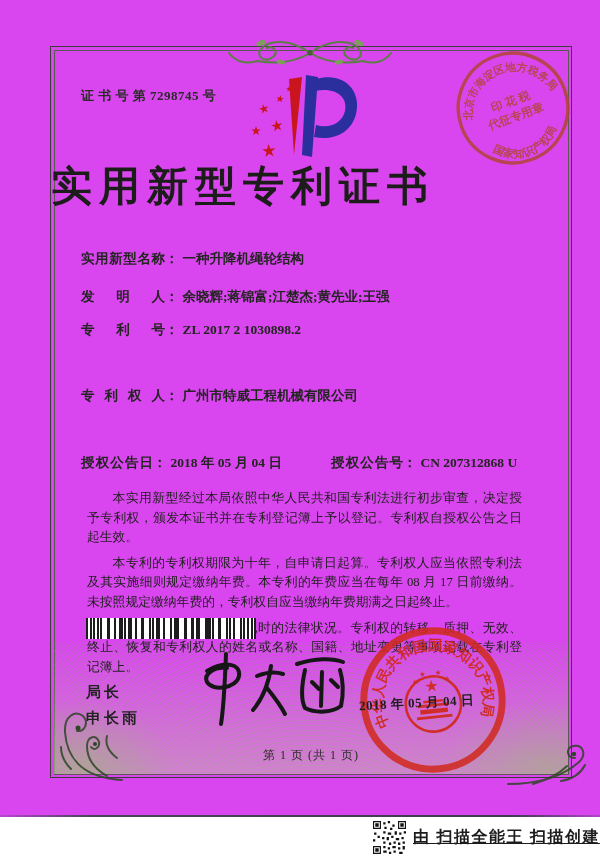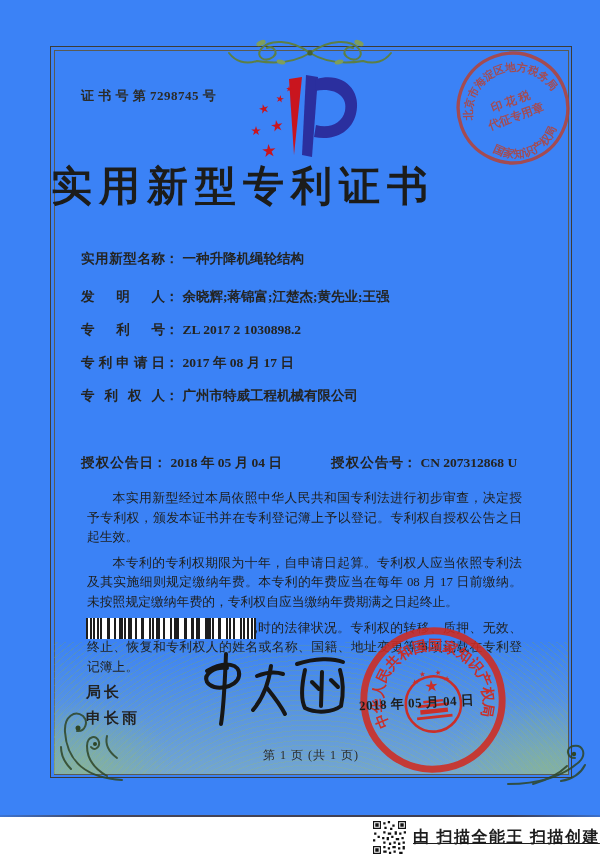--- a/index.html
+++ b/index.html
@@ -1,19 +1,19 @@
 <!DOCTYPE html>
 <html><head>
 <meta charset="utf-8">
 <style>
   html,body{margin:0;padding:0;}
   body{width:600px;height:856px;position:relative;background:#ffffff;
        font-family:"Liberation Serif","DejaVu Serif",serif;}
   .abs{position:absolute;}
-  .scan-page{position:absolute;inset:0;width:600px;height:856px;background:#3b82f6;overflow:hidden;}
+  .scan-page{position:absolute;inset:0;width:600px;height:856px;background:#d946ef;overflow:hidden;}
 
   
   .sheet{position:absolute;left:50px;top:46px;width:520px;height:730px;
          border:1.6px solid #3c3c38;background:transparent;}
   .frame-inner{position:absolute;inset:2.5px;border:1px solid #5a5a52;}
 
   .green-tint{position:absolute;left:3px;right:3px;bottom:3px;height:132px;z-index:0;
     background:
       radial-gradient(ellipse 130px 95px at 28px 125px, rgba(150,190,110,.50), rgba(150,190,110,0) 70%),
       radial-gradient(ellipse 150px 95px at 492px 125px, rgba(150,190,110,.45), rgba(150,190,110,0) 70%),
@@ -149,23 +149,20 @@
       <div class="abs title">实用新型专利证书</div>
 
       <div class="abs row" style="top:202px">
         <span class="flabel">实用新型名称</span><span class="fcolon">：</span><span class="fvalue">一种升降机绳轮结构</span>
       </div>
       <div class="abs row" style="top:240px">
         <span class="flabel">发明人</span><span class="fcolon">：</span><span class="fvalue">余晓辉;蒋锦富;江楚杰;黄先业;王强</span>
       </div>
       <div class="abs row" style="top:273px">
         <span class="flabel">专利号</span><span class="fcolon">：</span><span class="fvalue">ZL 2017 2 1030898.2</span>
-      </div>
-      <div class="abs row" style="top:306px">
-        <span class="flabel">专利申请日</span><span class="fcolon">：</span><span class="fvalue">2017 年 08 月 17 日</span>
       </div>
       <div class="abs row" style="top:339px">
         <span class="flabel">专利权人</span><span class="fcolon">：</span><span class="fvalue">广州市特威工程机械有限公司</span>
       </div>
       <div class="abs row narrow" style="top:406px">
         <span class="flabel">授权公告日</span><span class="fcolon">：</span><span class="fvalue">2018 年 05 月 04 日</span>
       </div>
       <div class="abs row narrow" style="top:406px;left:280px;width:210px;">
         <span class="flabel">授权公告号</span><span class="fcolon">：</span><span class="fvalue">CN 207312868 U</span>
       </div>

